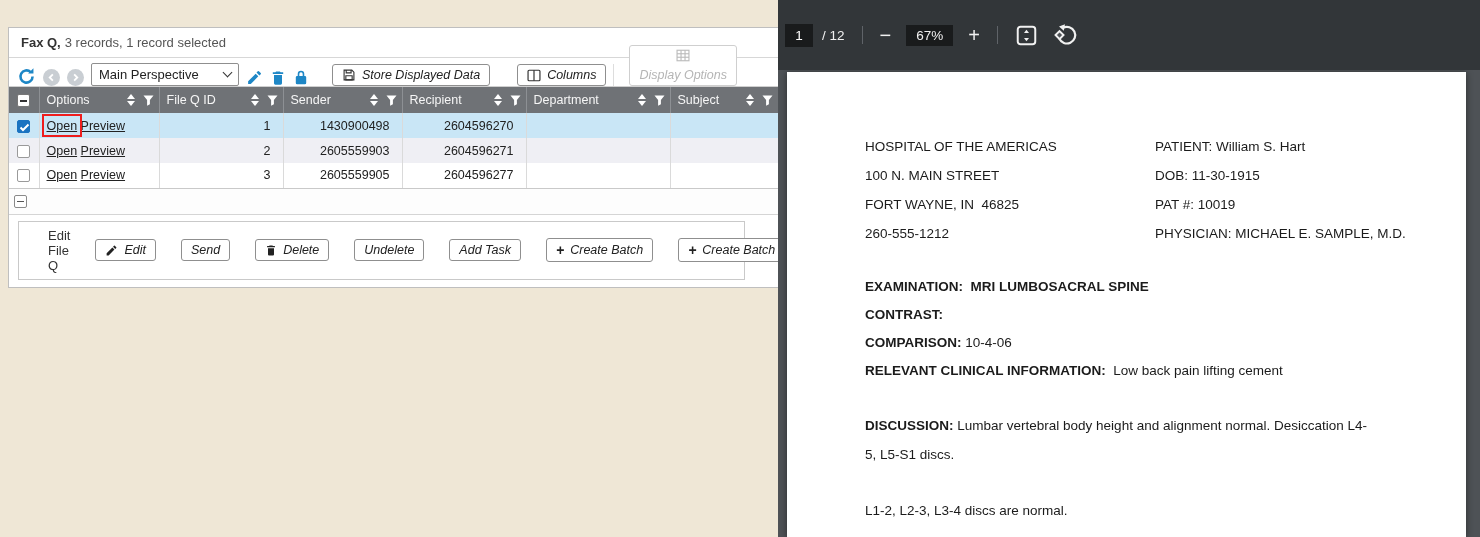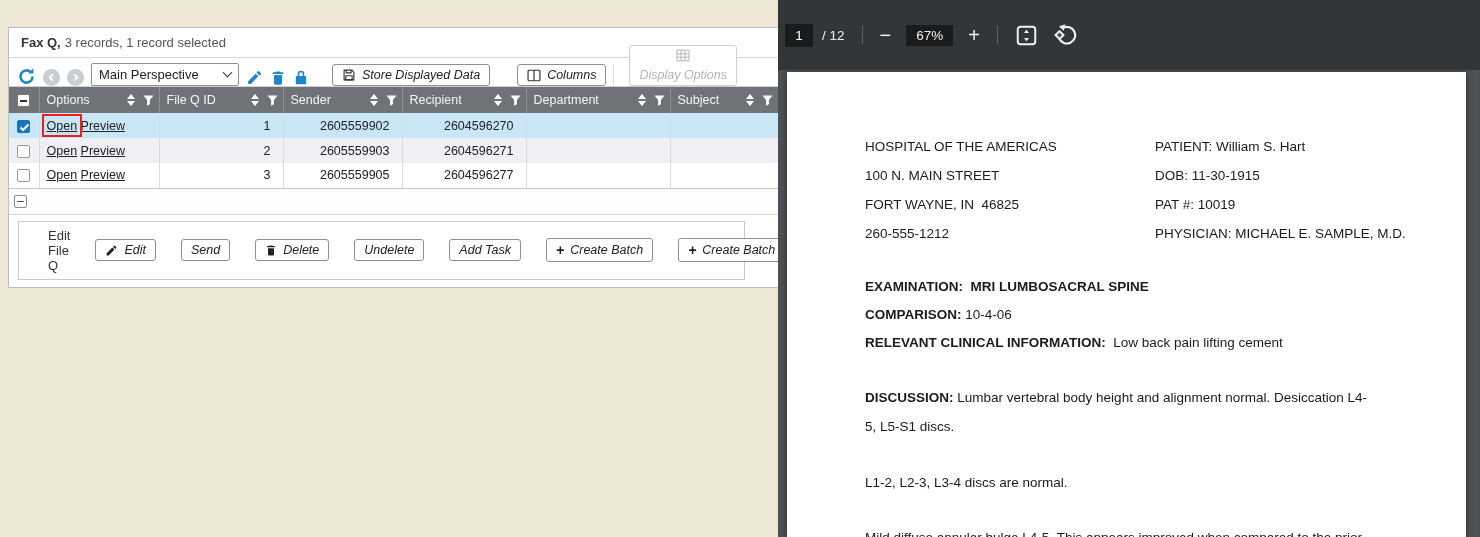--- a/index.html
+++ b/index.html
@@ -270,21 +270,21 @@
                 </span>
               </div>
             </th>
       </tr>
       <tr class="sel">
         <td class="ck"><span class="cb checked"><svg width="11" height="9" viewBox="0 0 11 9">
                   <path fill="none" stroke="#fff" stroke-width="2" d="M1.5 4.5 4 7 9.5 1.5"></path>
                 </svg></span></td>
         <td class="options-cell"><a class="lnk">Open</a> <a class="lnk">Preview</a><span class="red-box"></span></td>
         <td class="num">1</td>
-        <td class="num">2605559902</td>
+        <td class="num">1430900498</td>
         <td class="num">2604596270</td>
         <td></td>
         <td></td>
       </tr>
       <tr class="alt">
         <td class="ck"><span class="cb"></span></td>
         <td><a class="lnk">Open</a> <a class="lnk">Preview</a></td>
         <td class="num">2</td>
         <td class="num">2605559903</td>
         <td class="num">2604596271</td>
@@ -379,20 +379,21 @@
         <span class="doc-line">PATIENT: William S. Hart</span>
         <span class="doc-line">100 N. MAIN STREET</span>
         <span class="doc-line">DOB: 11-30-1915</span>
         <span class="doc-line">FORT WAYNE, IN  46825</span>
         <span class="doc-line">PAT #: 10019</span>
         <span class="doc-line">260-555-1212</span>
         <span class="doc-line">PHYSICIAN: MICHAEL E. SAMPLE, M.D.</span>
       </div>
       <div class="fields">
         <div><span class="lbl">EXAMINATION:</span>&nbsp; <span class="lbl">MRI LUMBOSACRAL SPINE</span></div>
+        <div><span class="lbl">CONTRAST:</span></div>
         <div><span class="lbl">COMPARISON:</span> <span>10-4-06</span></div>
         <div><span class="lbl">RELEVANT CLINICAL INFORMATION:</span>&nbsp; <span>Low back pain lifting cement</span></div>
       </div>
       <div class="para p1"><span class="lbl">DISCUSSION:</span> <span>Lumbar vertebral body height and alignment normal. Desiccation L4-5, L5-S1 discs.</span></div>
       <div class="para p2">L1-2, L2-3, L3-4 discs are normal.</div>
       <div class="para p3">Mild diffuse annular bulge L4-5. This appears improved when compared to the prior study at which time there was a mild central protrusion of disc material. The protrusion appears improved.</div>
     </div>
   </div>
 
 </div>

